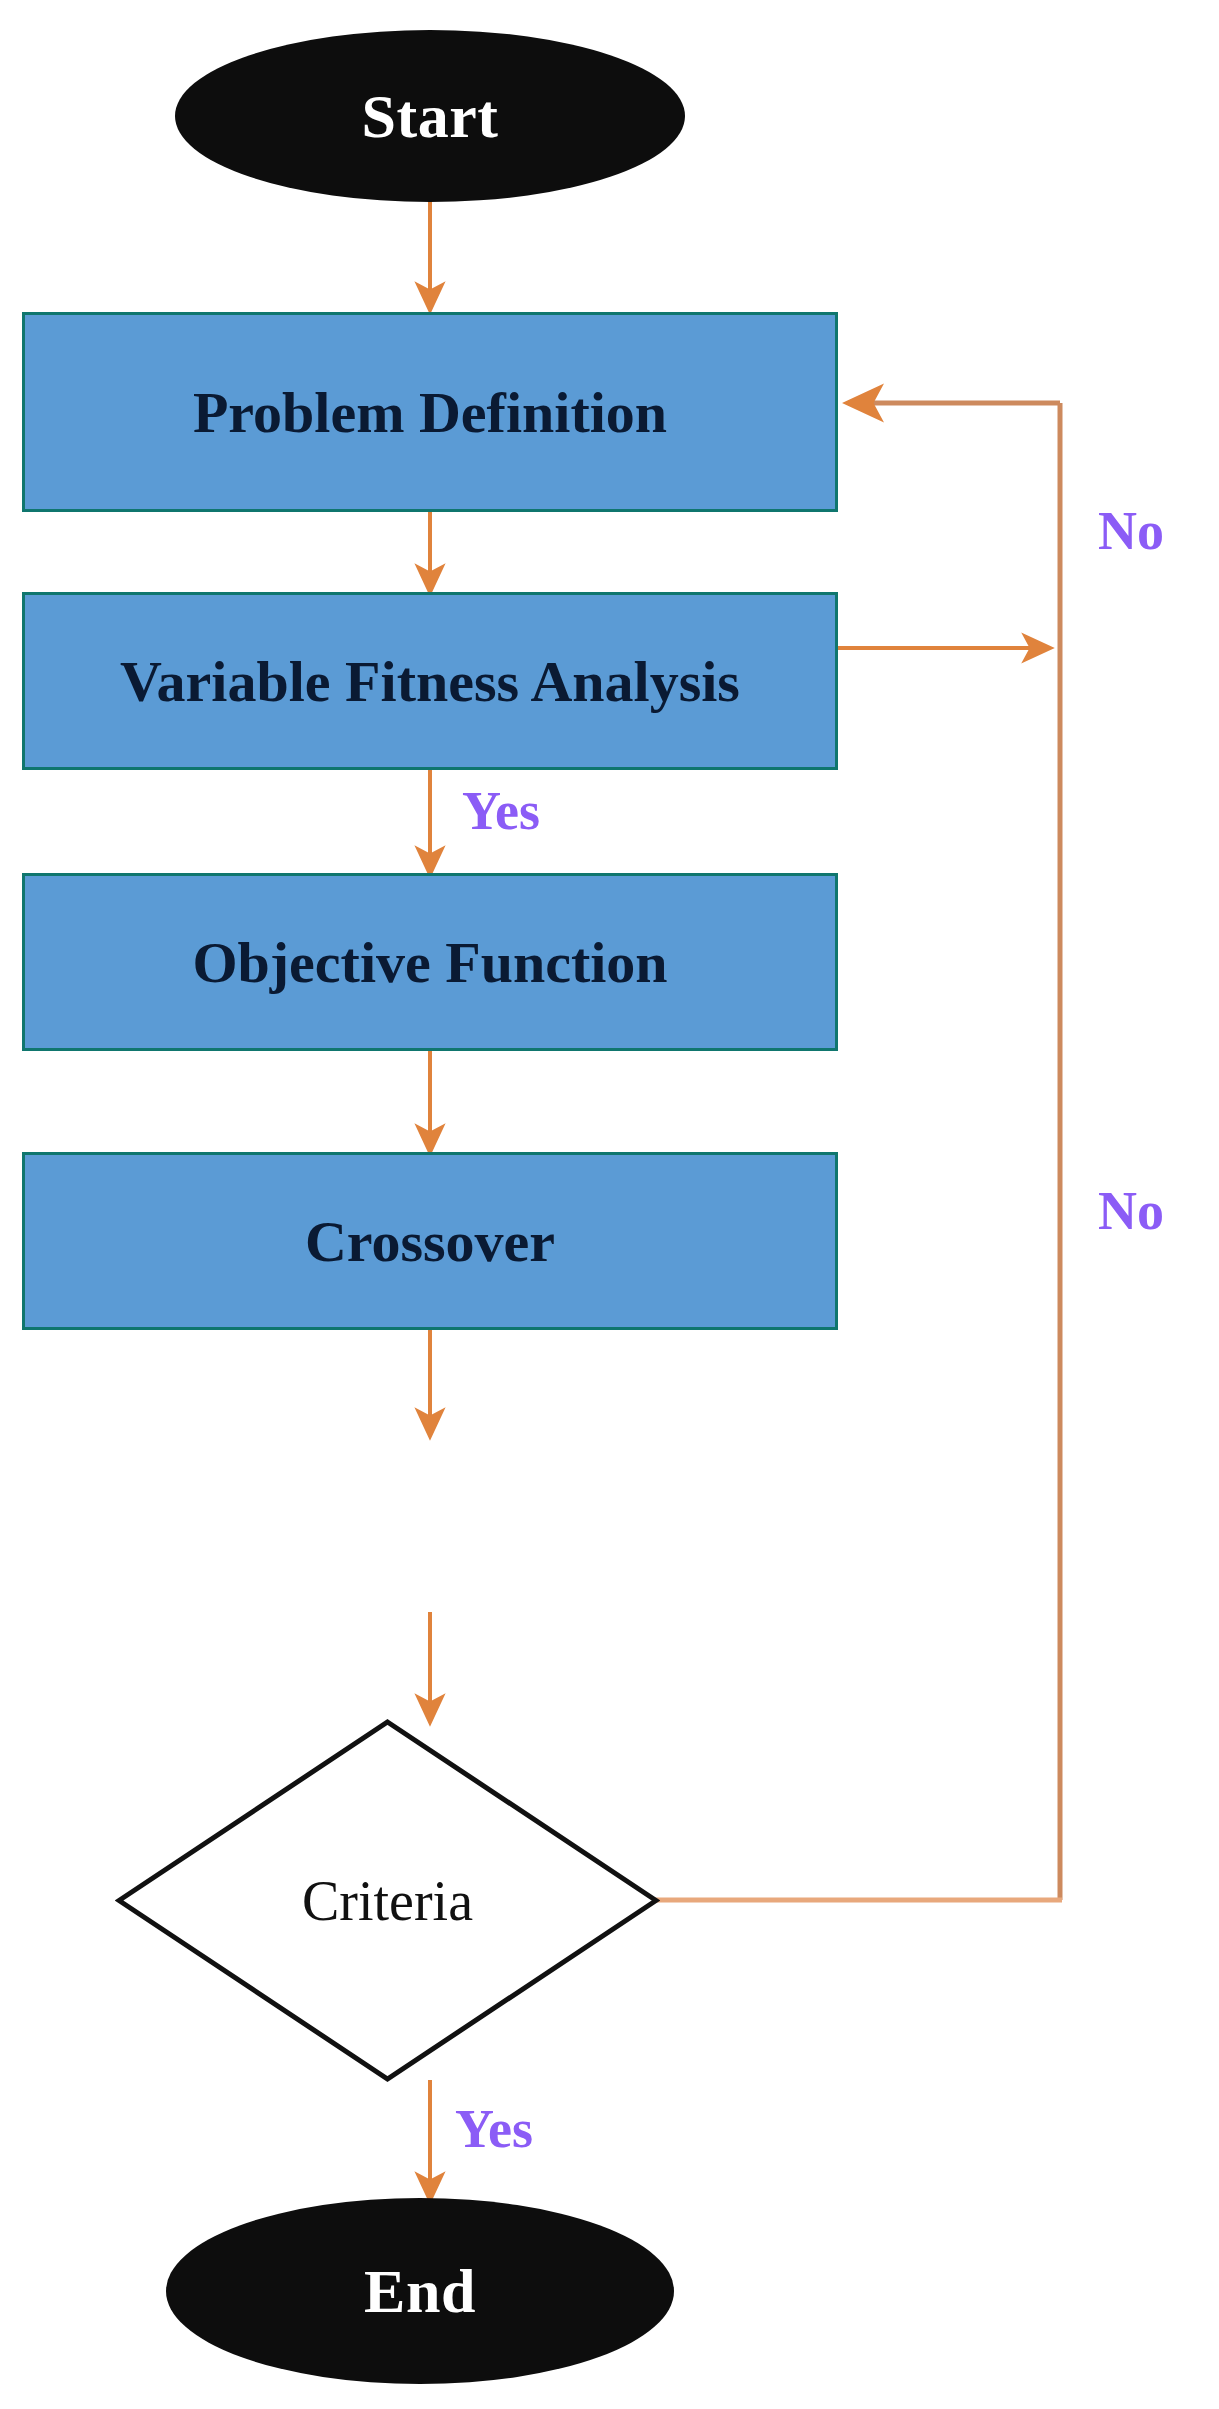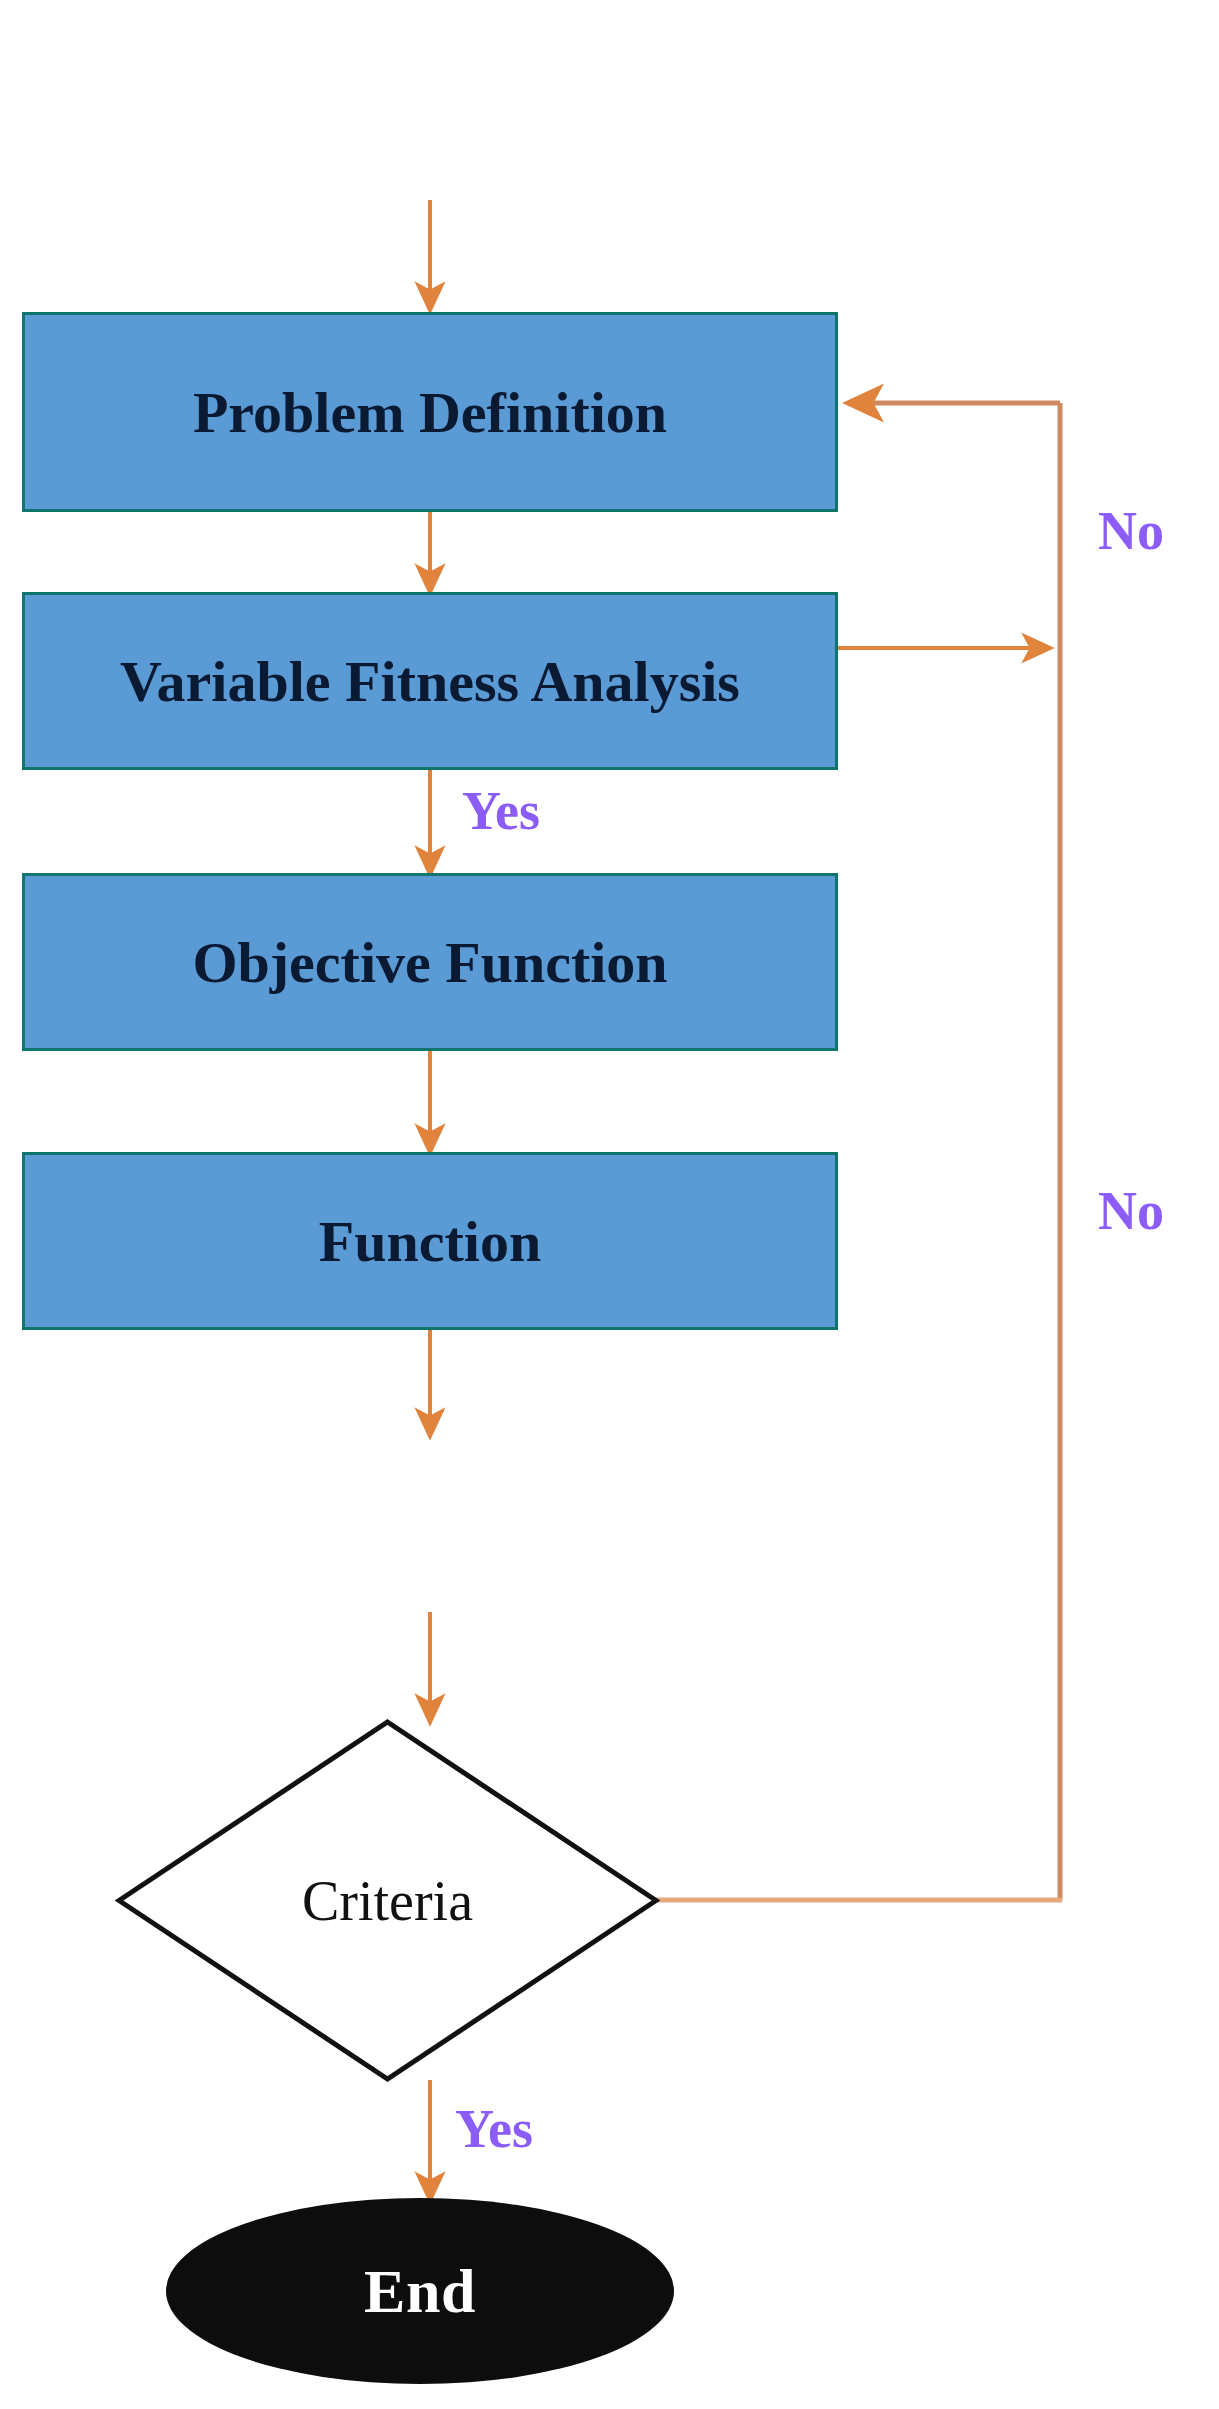--- a/index.html
+++ b/index.html
@@ -109,35 +109,38 @@
 
     <line x1="1060" y1="1900" x2="1060" y2="403" stroke="#cd8a5e" stroke-width="5"></line>
 
     <line x1="1060" y1="403" x2="848" y2="403" stroke="#cd8a5e" stroke-width="5" marker-end="url(#arrowOrange)"></line>
 
     <line x1="655" y1="1900" x2="1062" y2="1900" stroke="#e8a87c" stroke-width="5"></line>
 
     <line x1="430" y1="2080" x2="430" y2="2200" stroke="#e0833c" stroke-width="4" marker-end="url(#arrowOrange)"></line>
   </svg>
 
+  <div class="node terminator" style="left:175px; top:30px; width:510px; height:172px;">
+    <span>Start</span>
+  </div>
 
   <div class="node process" style="left:22px; top:312px; width:816px; height:200px;">
     <span>Problem Definition</span>
   </div>
 
   <div class="node process" style="left:22px; top:592px; width:816px; height:178px;">
     <span>Variable Fitness Analysis</span>
   </div>
 
   <div class="node process" style="left:22px; top:873px; width:816px; height:178px;">
     <span>Objective Function</span>
   </div>
 
   <div class="node process" style="left:22px; top:1152px; width:816px; height:178px;">
-    <span>Function</span>
+    <span>Crossover</span>
   </div>
 
 
   <div class="node decision" style="left:115px; top:1718px; width:545px; height:365px;">
     <svg class="diamond-shape" viewBox="0 0 545 365" preserveAspectRatio="none">
       <polygon points="272.5,4 541,182.5 272.5,361 4,182.5" fill="#ffffff" stroke="#111111" stroke-width="5"></polygon>
     </svg>
     <span class="decision-label">Criteria</span>
   </div>
 

